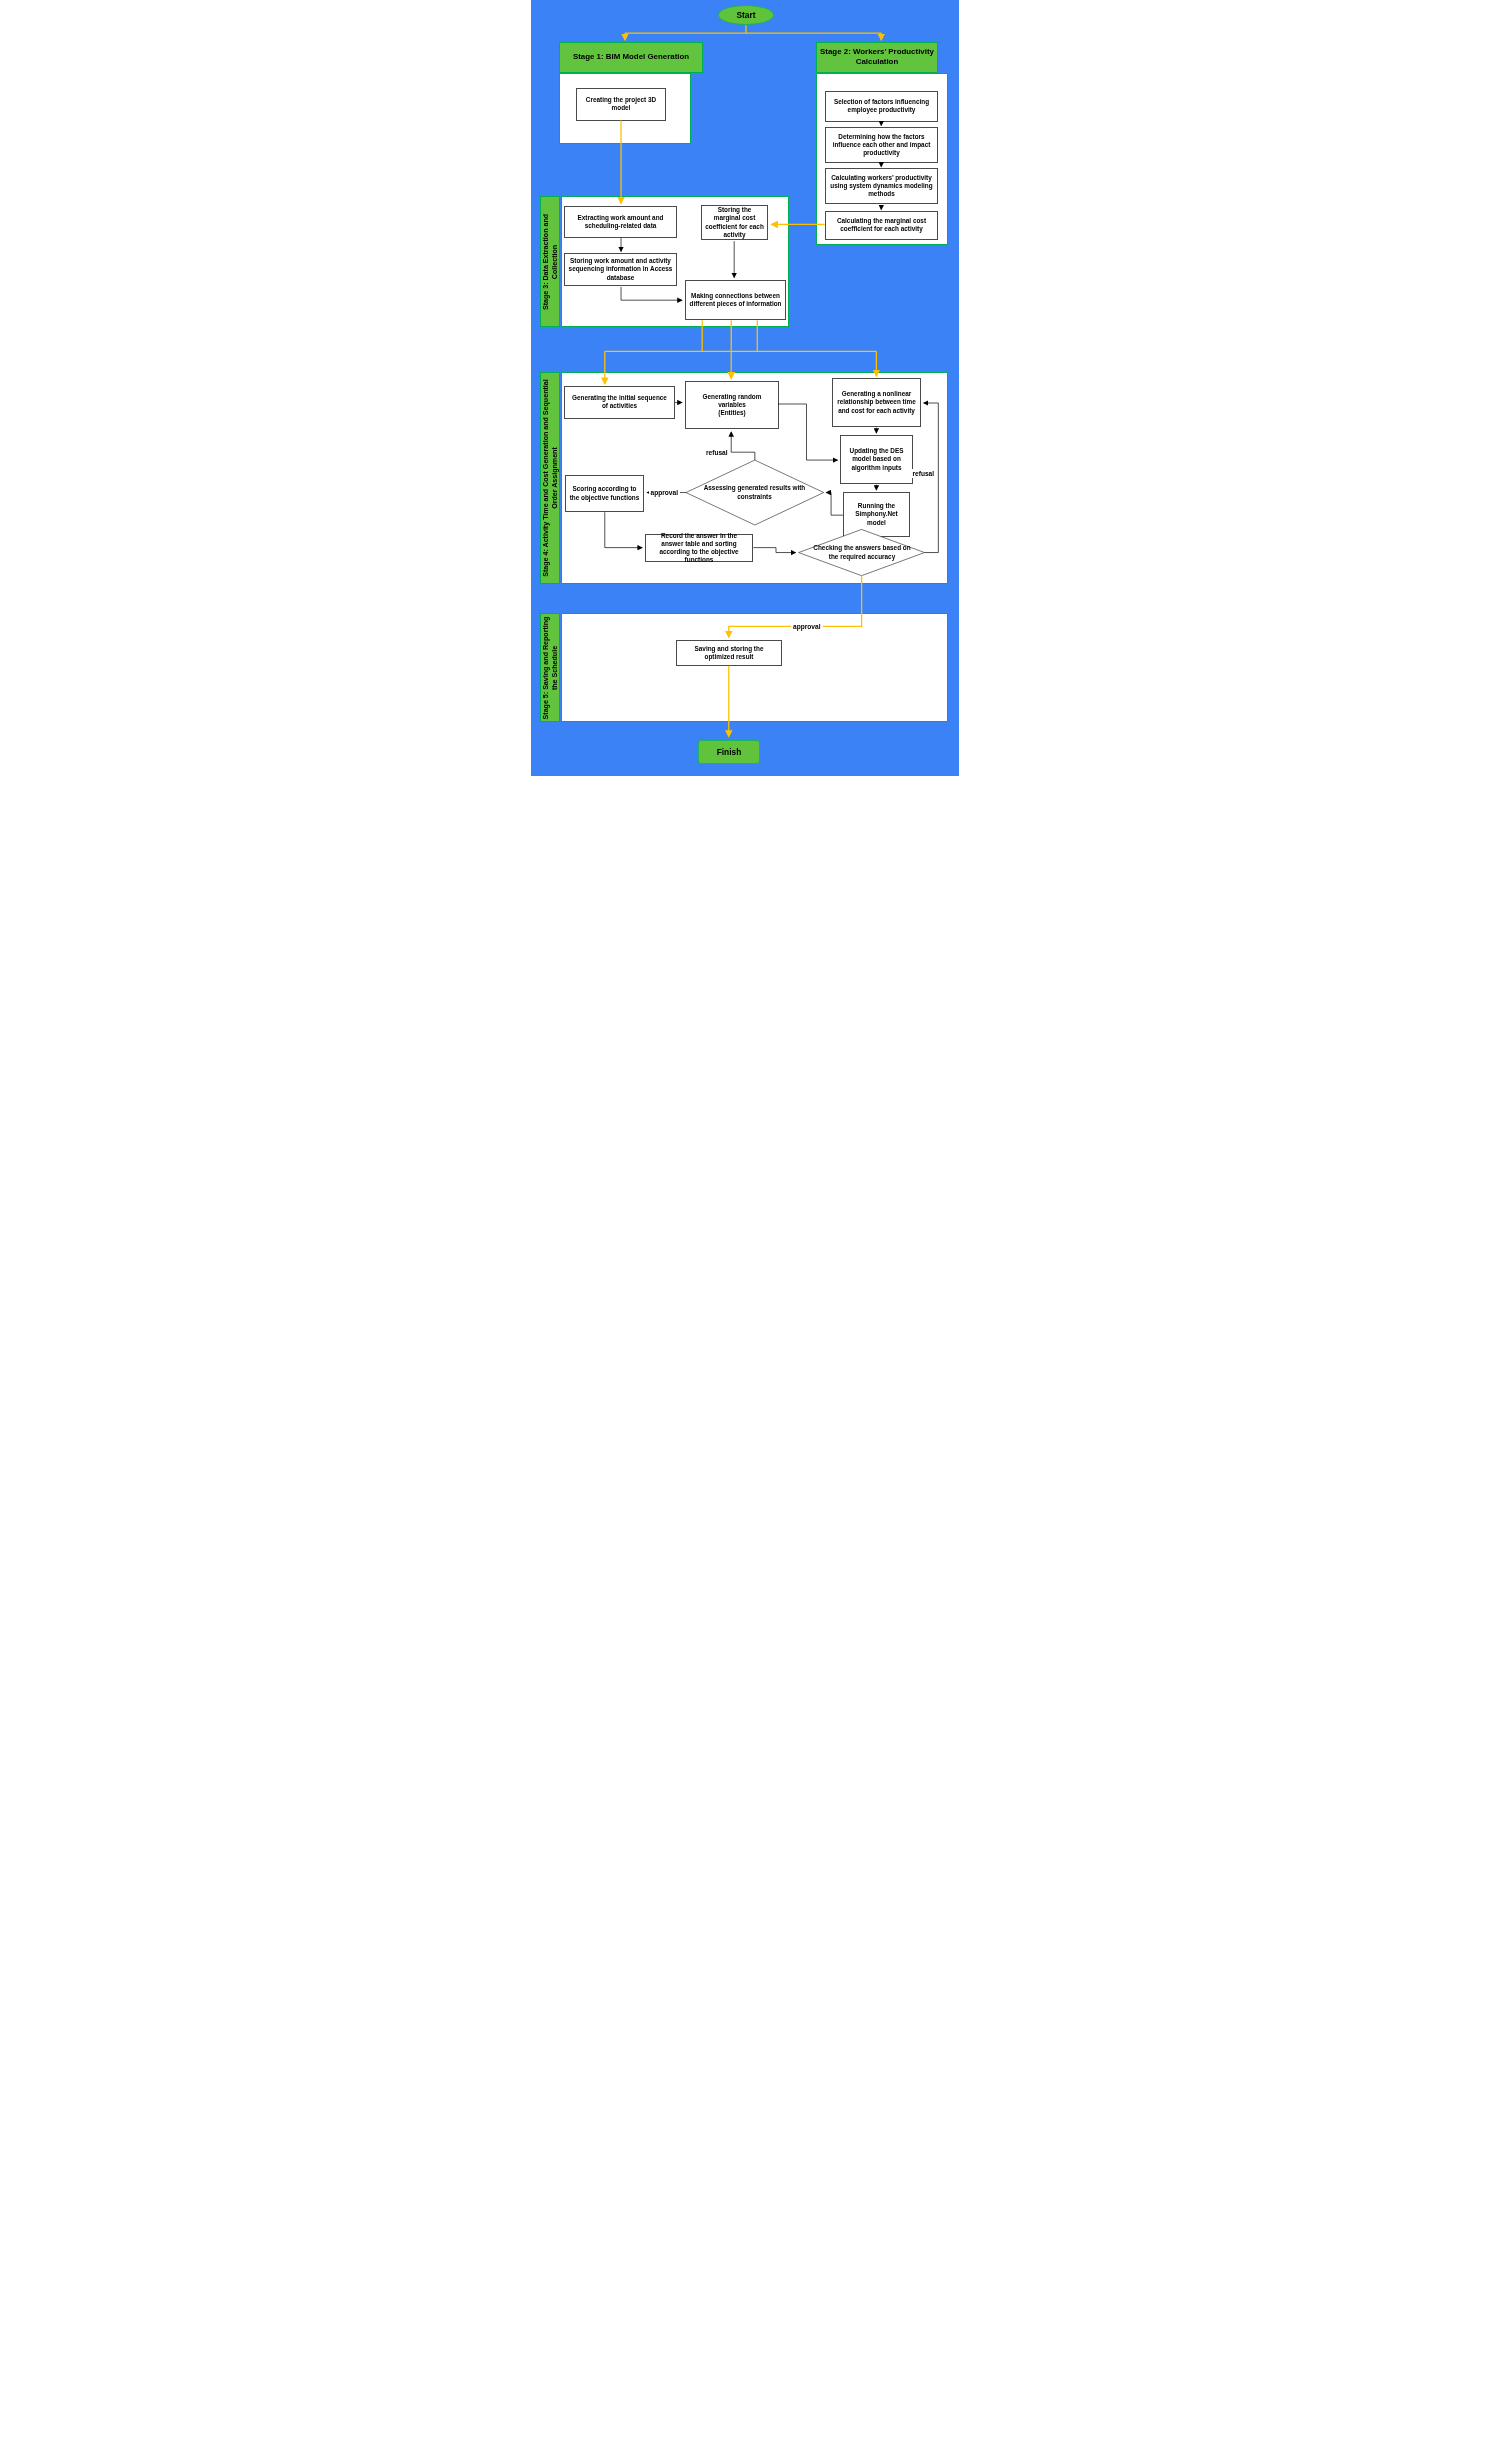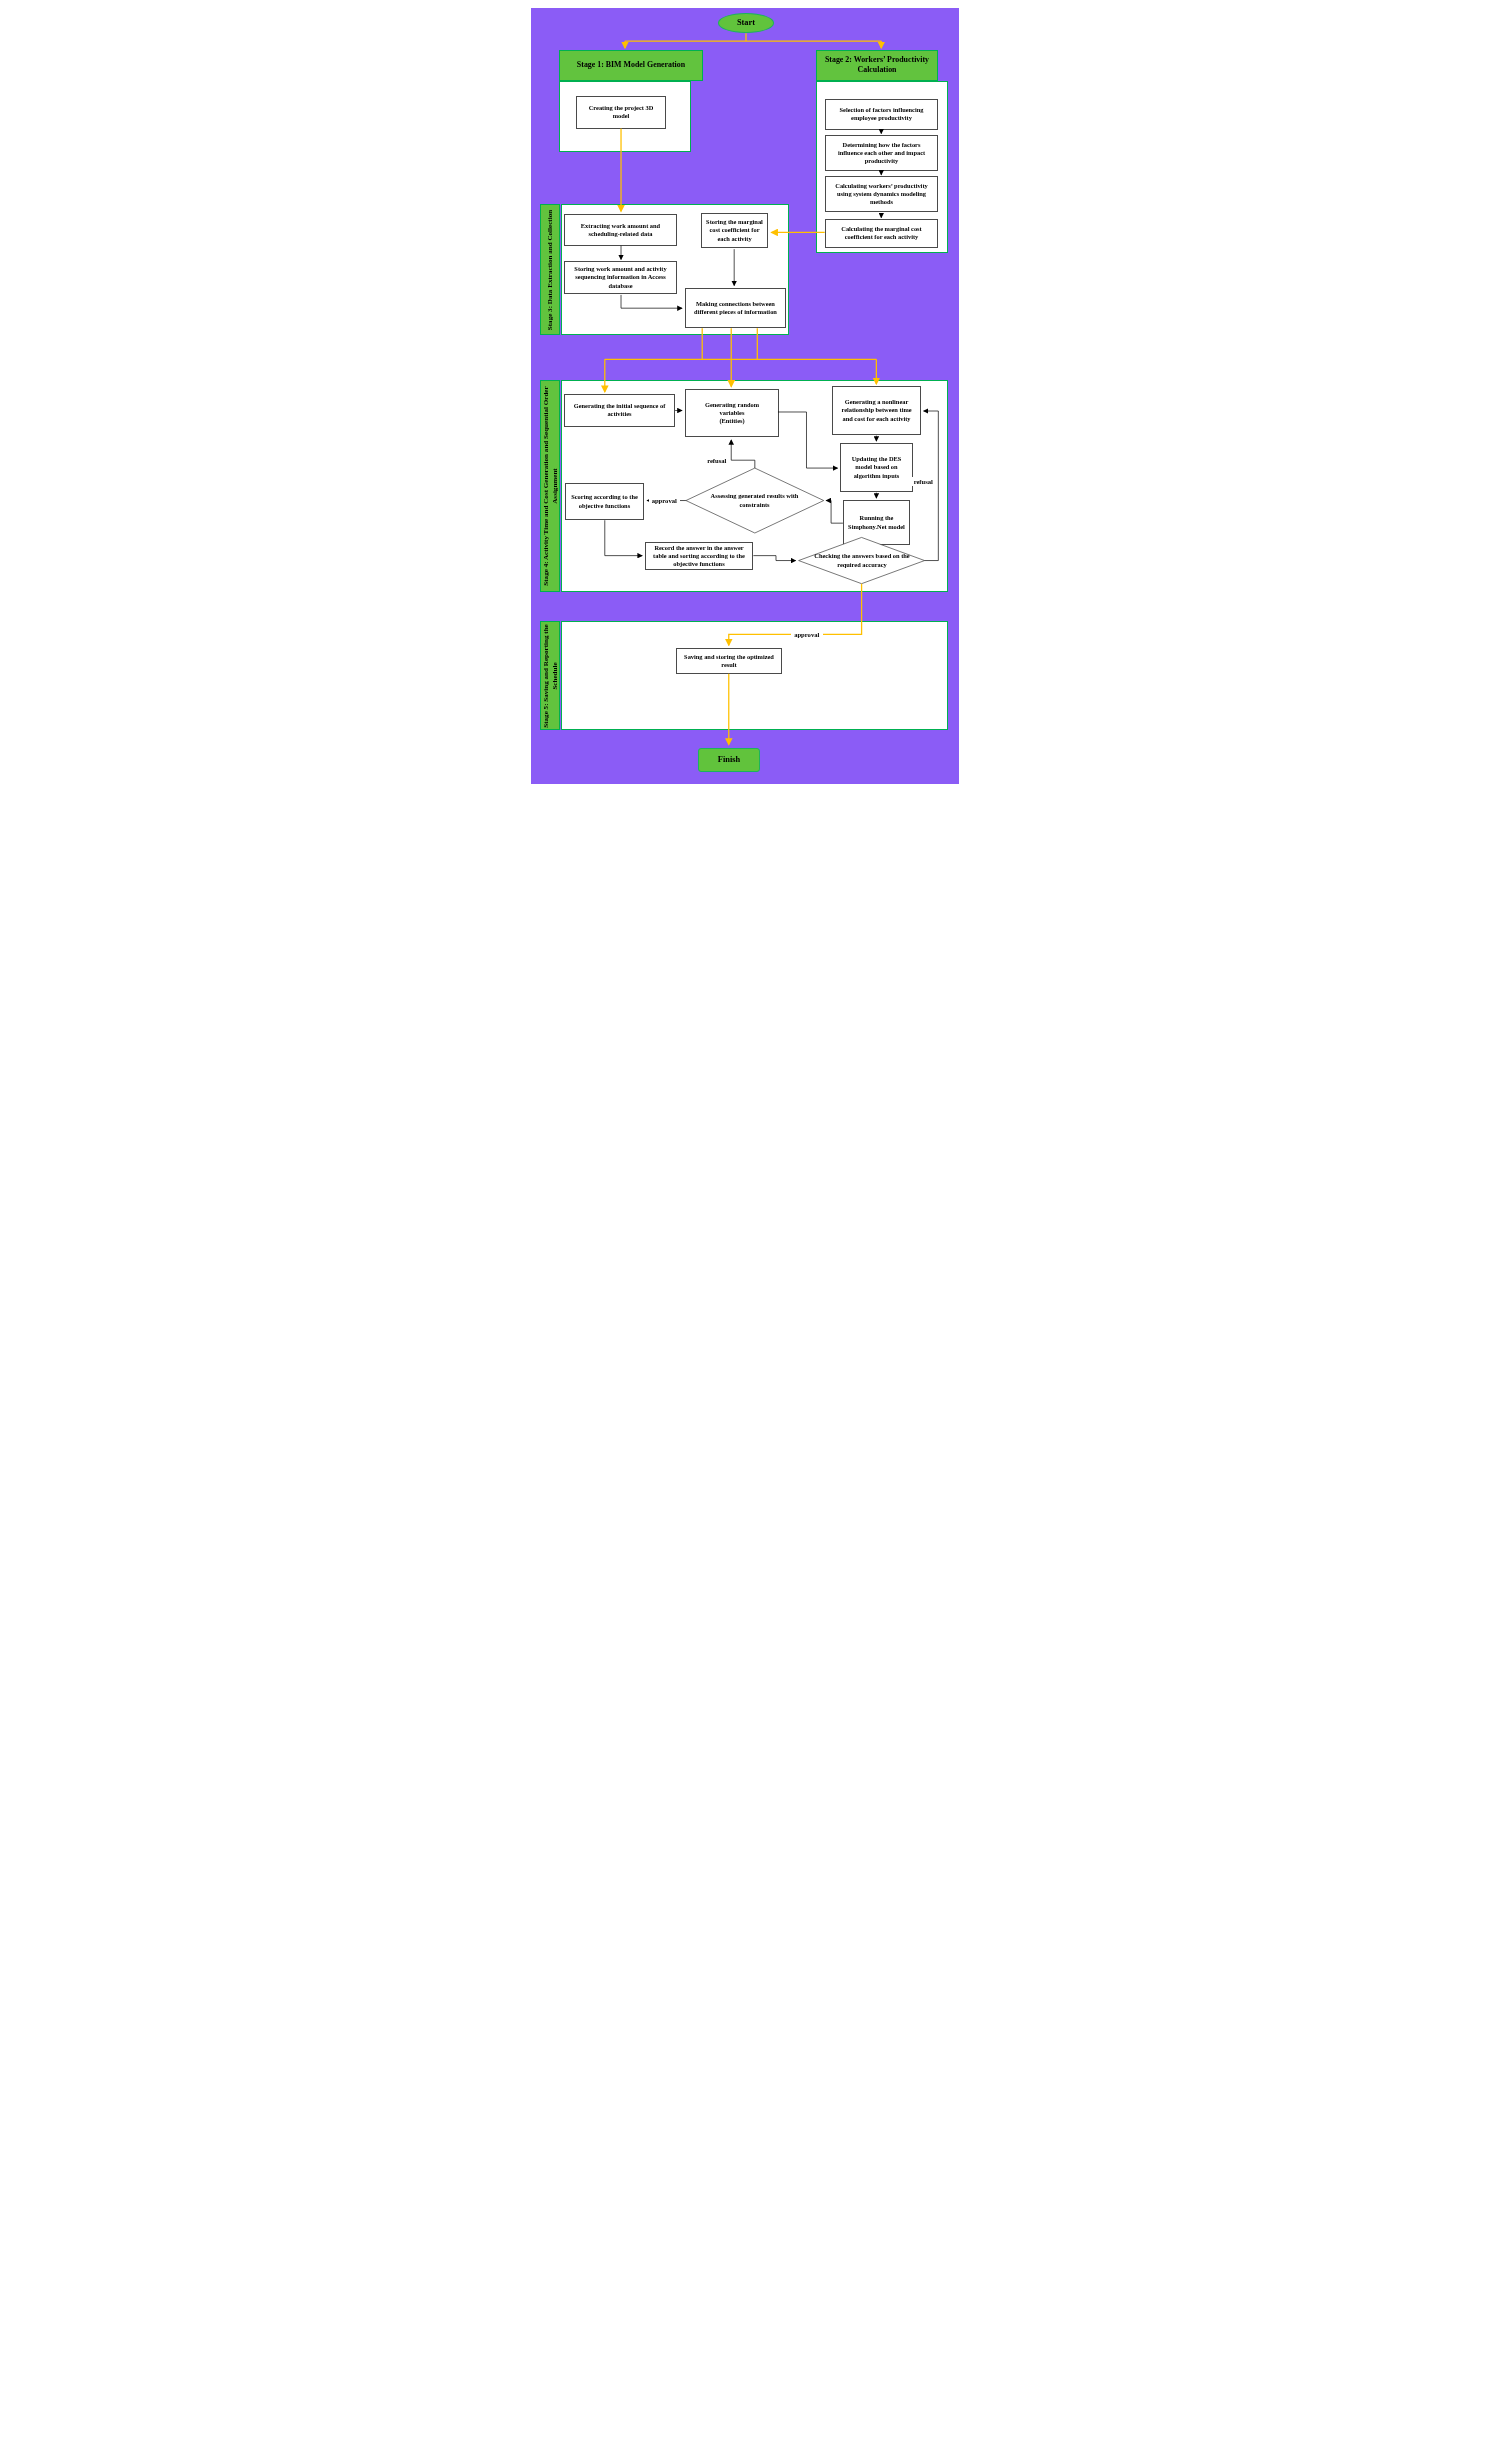--- a/index.html
+++ b/index.html
@@ -1,19 +1,19 @@
 <!DOCTYPE html>
 <html style="font-size:7.9px"><head>
 <meta charset="utf-8">
 <style>
   html,body{margin:0;padding:0;background:#ffffff;}
   #canvas{
-    position:relative;width:428px;height:776px;margin:8px auto;
-    font-family:Liberation Serif, serif;font-weight:bold;color:#000;
-    background:#8b5cf6;overflow:hidden;
+    position:relative;width:428px;height:776px;margin:0 auto;
+    font-family:Liberation Sans, sans-serif;font-weight:bold;color:#000;
+    background:#3b82f6;overflow:hidden;
   }
   .abs{position:absolute;box-sizing:border-box;}
   
   .stage-body{background:#fff;border:1.5px solid #00b050;z-index:1;}
   .stage-header{
     background:#62c33e;border:1.5px solid #00b050;z-index:2;
     display:flex;align-items:center;justify-content:center;text-align:center;
     font-size:7.9px;line-height:1.25;padding:1px 3px;
   }
   .stage-label{

